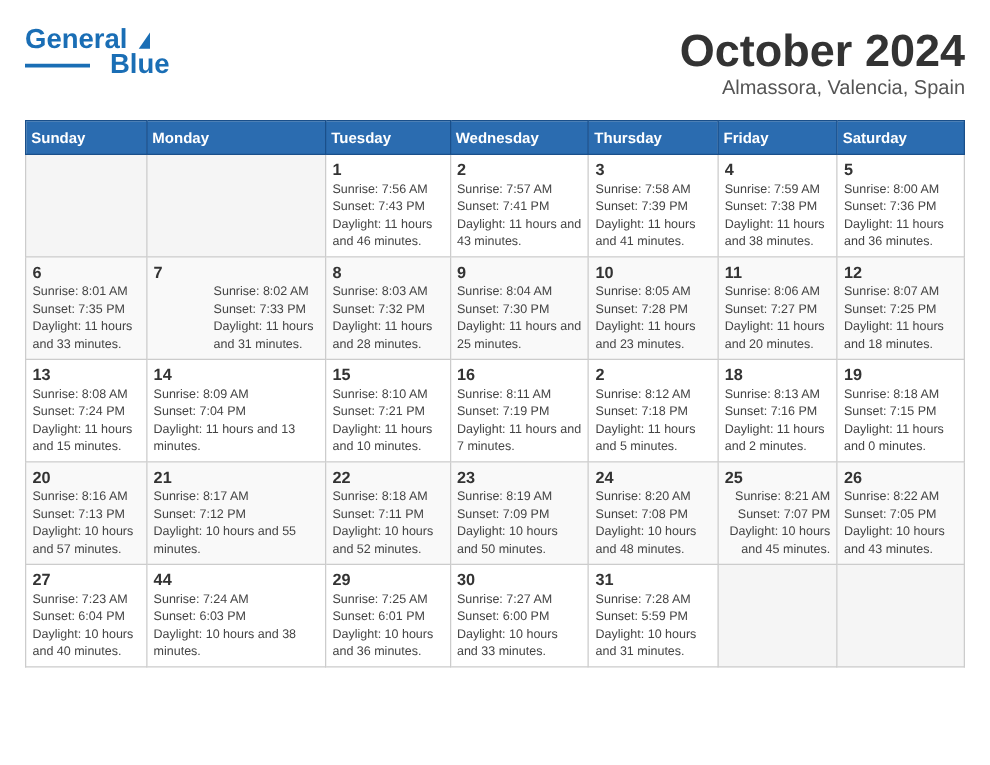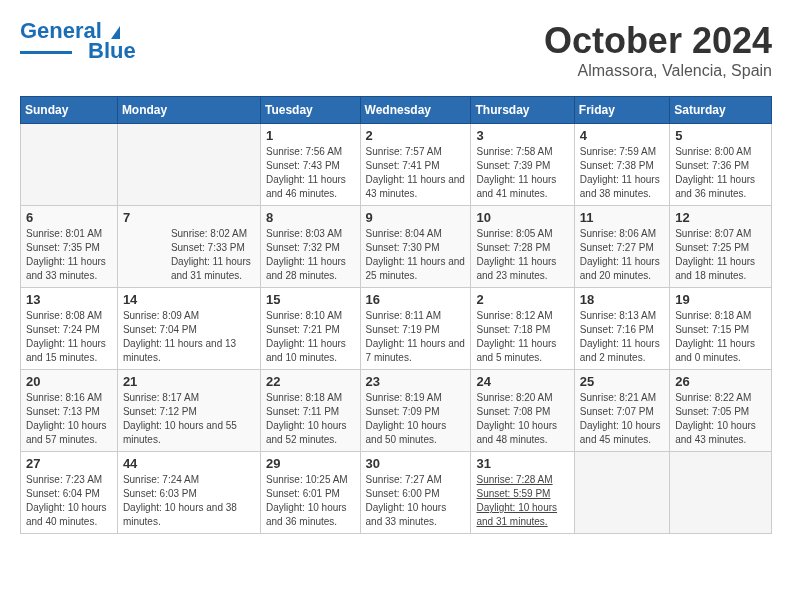--- a/index.html
+++ b/index.html
@@ -272,21 +272,21 @@
 Daylight: 10 hours and 50 minutes.</div>
         </td>
         <td>
           <span class="day-number">24</span>
           <div class="day-info" style="white-space: pre-line;">Sunrise: 8:20 AM
 Sunset: 7:08 PM
 Daylight: 10 hours and 48 minutes.</div>
         </td>
         <td>
           <span class="day-number">25</span>
-          <div class="day-info" style="white-space: pre-line;">Sunrise: 8:21 AM
+          <div class="day-info" style="white-space: pre-line; text-align: right;">Sunrise: 8:21 AM
 Sunset: 7:07 PM
 Daylight: 10 hours and 45 minutes.</div>
         </td>
         <td>
           <span class="day-number">26</span>
           <div class="day-info" style="white-space: pre-line;">Sunrise: 8:22 AM
 Sunset: 7:05 PM
 Daylight: 10 hours and 43 minutes.</div>
         </td>
       </tr>
@@ -298,33 +298,33 @@
 Daylight: 10 hours and 40 minutes.</div>
         </td>
         <td>
           <span class="day-number">44</span>
           <div class="day-info" style="white-space: pre-line;">Sunrise: 7:24 AM
 Sunset: 6:03 PM
 Daylight: 10 hours and 38 minutes.</div>
         </td>
         <td>
           <span class="day-number">29</span>
-          <div class="day-info" style="white-space: pre-line;">Sunrise: 10:25 AM
+          <div class="day-info" style="white-space: pre-line;">Sunrise: 7:25 AM
 Sunset: 6:01 PM
 Daylight: 10 hours and 36 minutes.</div>
         </td>
         <td>
           <span class="day-number">30</span>
           <div class="day-info" style="white-space: pre-line;">Sunrise: 7:27 AM
 Sunset: 6:00 PM
 Daylight: 10 hours and 33 minutes.</div>
         </td>
         <td>
           <span class="day-number">31</span>
-          <div class="day-info" style="white-space: pre-line; text-decoration: underline;">Sunrise: 7:28 AM
+          <div class="day-info" style="white-space: pre-line;">Sunrise: 7:28 AM
 Sunset: 5:59 PM
 Daylight: 10 hours and 31 minutes.</div>
         </td>
         <td class="empty-cell"></td>
         <td class="empty-cell"></td>
       </tr>
     </tbody>
 </table>
 
 </body></html>

